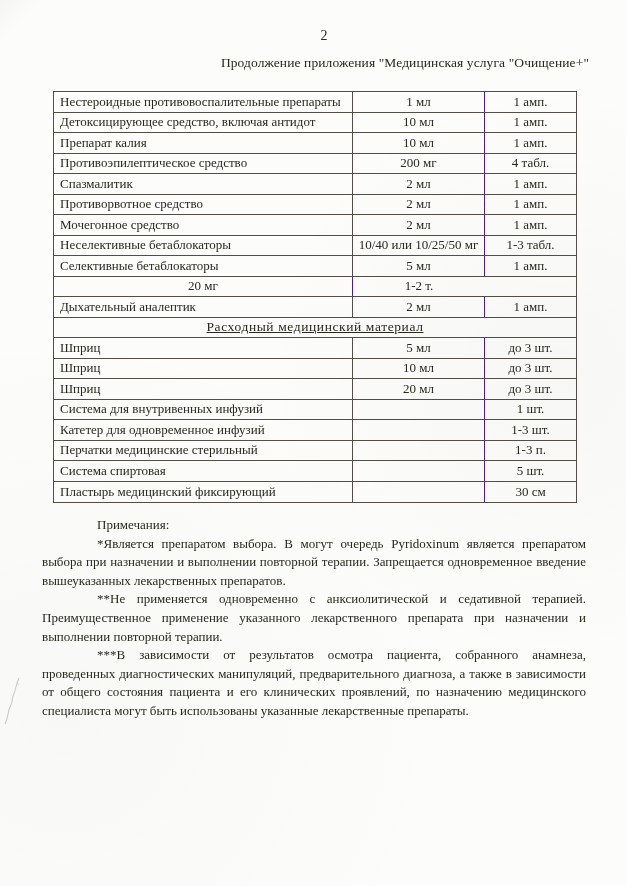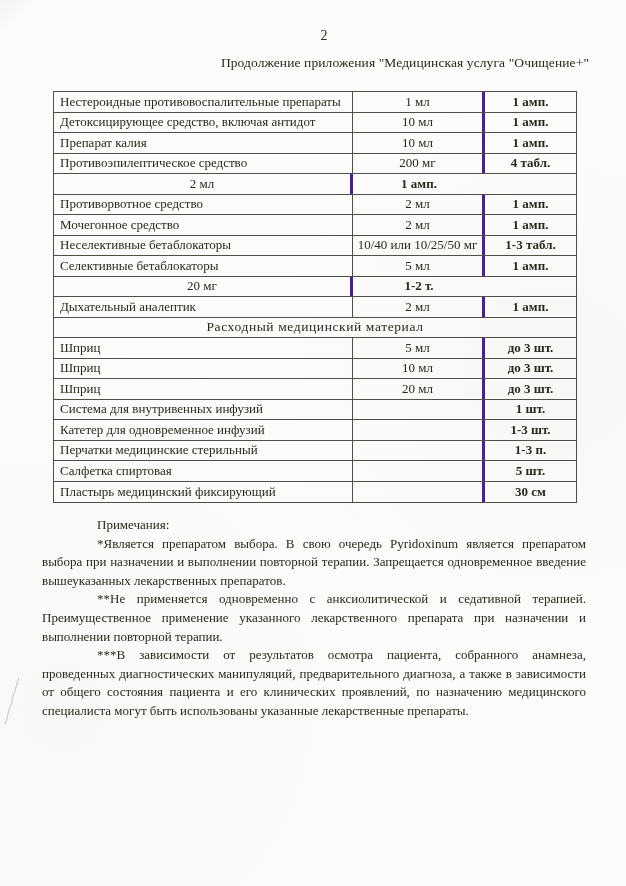--- a/index.html
+++ b/index.html
@@ -52,28 +52,29 @@
   }
   .tr:last-child { border-bottom: none; }
   .td {
     display: flex;
     align-items: center;
     font-size: 13px;
     white-space: nowrap;
     overflow: hidden;
   }
   .td.name { justify-content: flex-start; padding-left: 6px; border-right: 1px solid #504e46; }
-  .td.dose { justify-content: center; border-right: 3px solid #4c1d95; }
-  .td.qty  { justify-content: center; font-weight: bold; }
+  .td.dose { justify-content: center; border-right: 1px solid #4c1d95; }
+  .td.qty  { justify-content: center; }
   .tr.section {
     display: flex;
     align-items: center;
     justify-content: center;
     font-size: 13.5px;
     letter-spacing: 0.6px;
+    text-decoration: underline;
   }
   .notes {
     position: absolute;
     left: 42px; top: 516px;
     width: 544px;
     font-size: 13px;
     line-height: 18.6px;
     text-align: justify;
   }
   .notes .notes-title,
@@ -109,20 +110,21 @@
       <div class="td name">Препарат калия</div>
       <div class="td dose">10 мл</div>
       <div class="td qty">1 амп.</div>
     </div>
     <div class="tr">
       <div class="td name">Противоэпилептическое средство</div>
       <div class="td dose">200 мг</div>
       <div class="td qty">4 табл.</div>
     </div>
     <div class="tr">
+      <div class="td name">Спазмалитик</div>
       <div class="td dose">2 мл</div>
       <div class="td qty">1 амп.</div>
     </div>
     <div class="tr">
       <div class="td name">Противорвотное средство</div>
       <div class="td dose">2 мл</div>
       <div class="td qty">1 амп.</div>
     </div>
     <div class="tr">
       <div class="td name">Мочегонное средство</div>
@@ -175,34 +177,34 @@
       <div class="td name">Катетер для одновременное инфузий</div>
       <div class="td dose"></div>
       <div class="td qty">1-3 шт.</div>
     </div>
     <div class="tr">
       <div class="td name">Перчатки медицинские стерильный</div>
       <div class="td dose"></div>
       <div class="td qty">1-3 п.</div>
     </div>
     <div class="tr">
-      <div class="td name">Салфетка спиртовая</div>
+      <div class="td name">Система спиртовая</div>
       <div class="td dose"></div>
       <div class="td qty">5 шт.</div>
     </div>
     <div class="tr">
       <div class="td name">Пластырь медицинский фиксирующий</div>
       <div class="td dose"></div>
       <div class="td qty">30 см</div>
     </div>
   </div>
 
   <div class="notes">
     <div class="notes-title">Примечания:</div>
-    <p>*Является препаратом выбора. В свою очередь Pyridoxinum является препаратом выбора при назначении и выполнении повторной терапии. Запрещается одновременное введение вышеуказанных лекарственных препаратов.</p>
+    <p>*Является препаратом выбора. В могут очередь Pyridoxinum является препаратом выбора при назначении и выполнении повторной терапии. Запрещается одновременное введение вышеуказанных лекарственных препаратов.</p>
     <p>**Не применяется одновременно с анксиолитической и седативной терапией. Преимущественное применение указанного лекарственного препарата при назначении и выполнении повторной терапии.</p>
     <p>***В зависимости от результатов осмотра пациента, собранного анамнеза, проведенных диагностических манипуляций, предварительного диагноза, а также в зависимости от общего состояния пациента и его клинических проявлений, по назначению медицинского специалиста могут быть использованы указанные лекарственные препараты.</p>
   </div>
 
   <svg class="pen-mark" width="26" height="56" viewBox="0 0 26 56">
     <path d="M17 2 C13 10, 15 12, 11 20 C9 24, 12 24, 8 31 C5 37, 7 40, 3 48" fill="none" stroke="#a3a39c" stroke-width="1.1"></path>
     <circle cx="16" cy="8" r="0.8" fill="#b0b0a9"></circle>
   </svg>
 
 </div>

